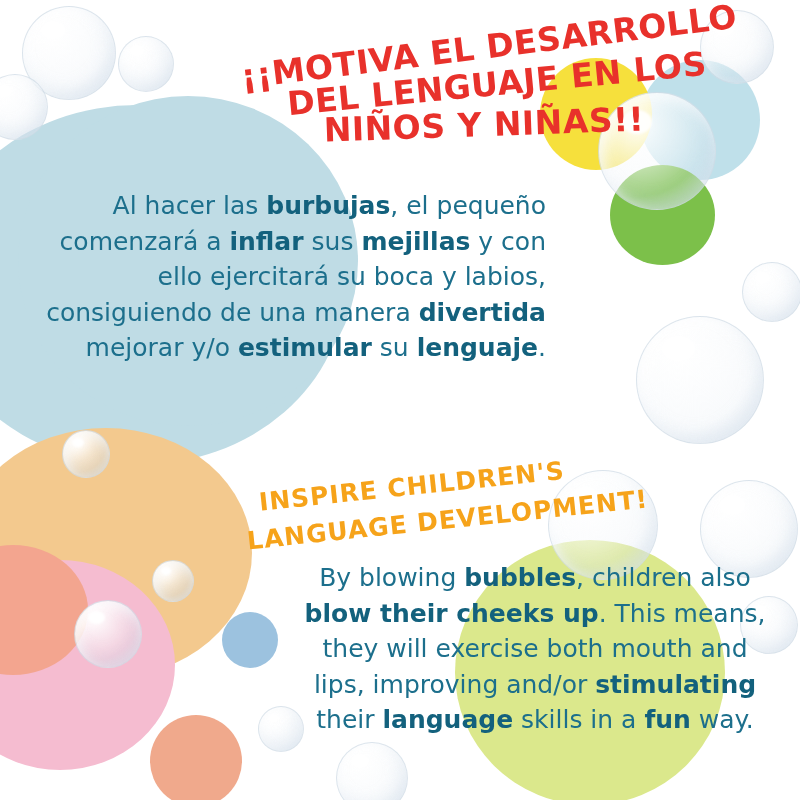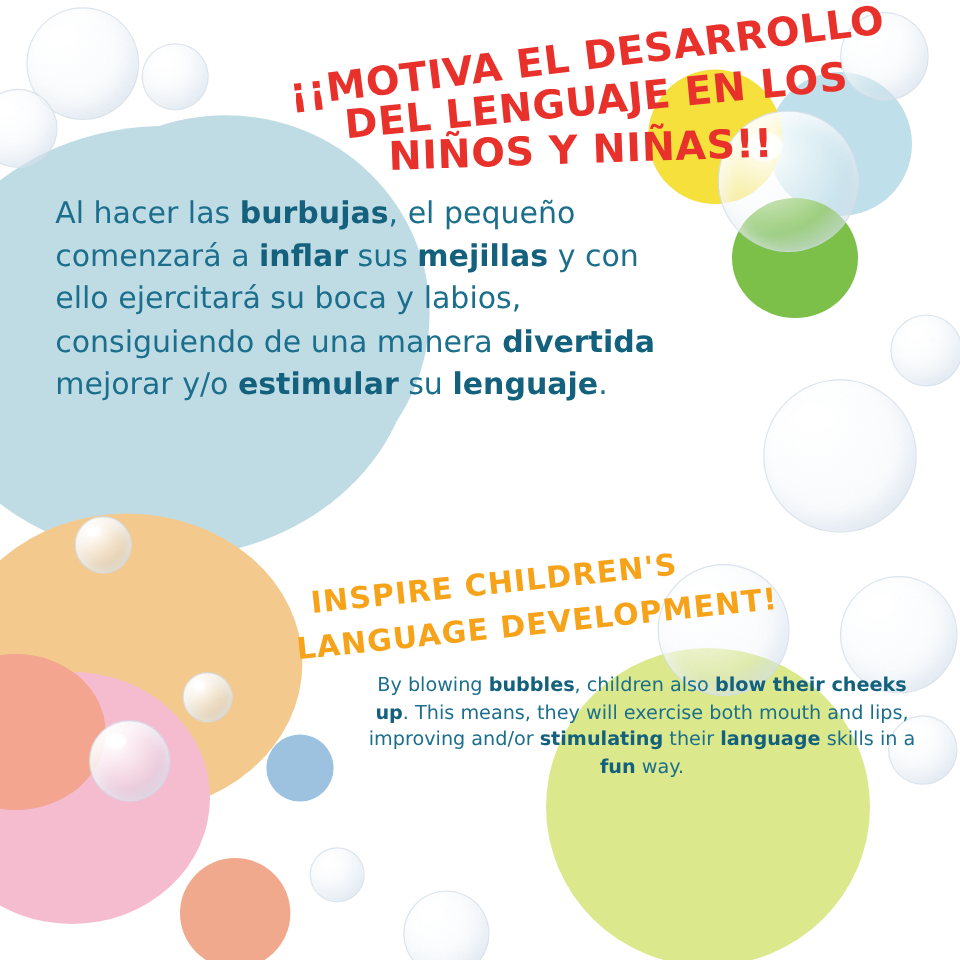--- a/index.html
+++ b/index.html
@@ -131,27 +131,27 @@
   .headline .l3 {
     display: block;
     transform: rotate(-2deg);
     margin-left: -4px;
     margin-top: 2px;
   }
 
   .para-es {
     position: absolute;
     left: 46px;
-    top: 160px;
+    top: 188px;
     width: 500px;
     color: #1c6f8c;
     font-family: "DejaVu Sans", sans-serif;
     font-size: 25px;
     line-height: 1.42;
-    text-align: left;
+    text-align: right;
   }
   .para-es b { font-weight: bold; color: #13617d; }
 
   .subhead-en {
     position: absolute;
     left: 246px;
     top: 462px;
     width: 430px;
     color: #f6a31a;
     font-family: "DejaVu Sans", sans-serif;
@@ -171,21 +171,21 @@
     margin-left: 0px;
   }
 
   .para-en {
     position: absolute;
     left: 300px;
     top: 560px;
     width: 470px;
     color: #1c6f8c;
     font-family: "DejaVu Sans", sans-serif;
-    font-size: 16px;
+    font-size: 25px;
     line-height: 1.42;
     text-align: center;
   }
   .para-en b { font-weight: bold; color: #13617d; }
 </style>
 </head>
 <body>
 
 <div id="poster">
 

